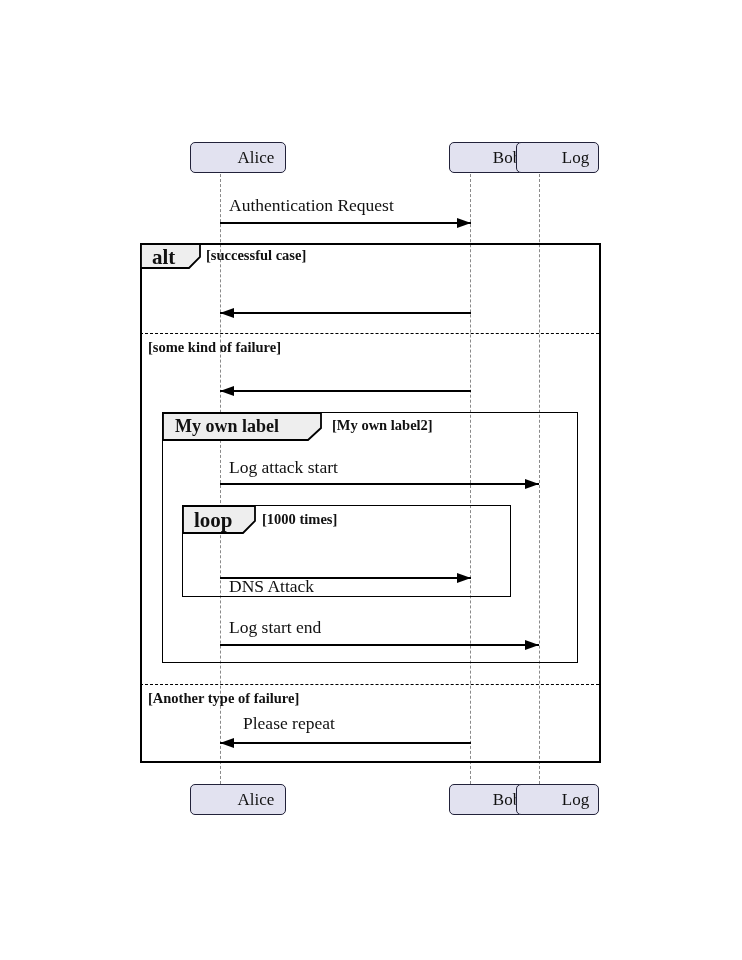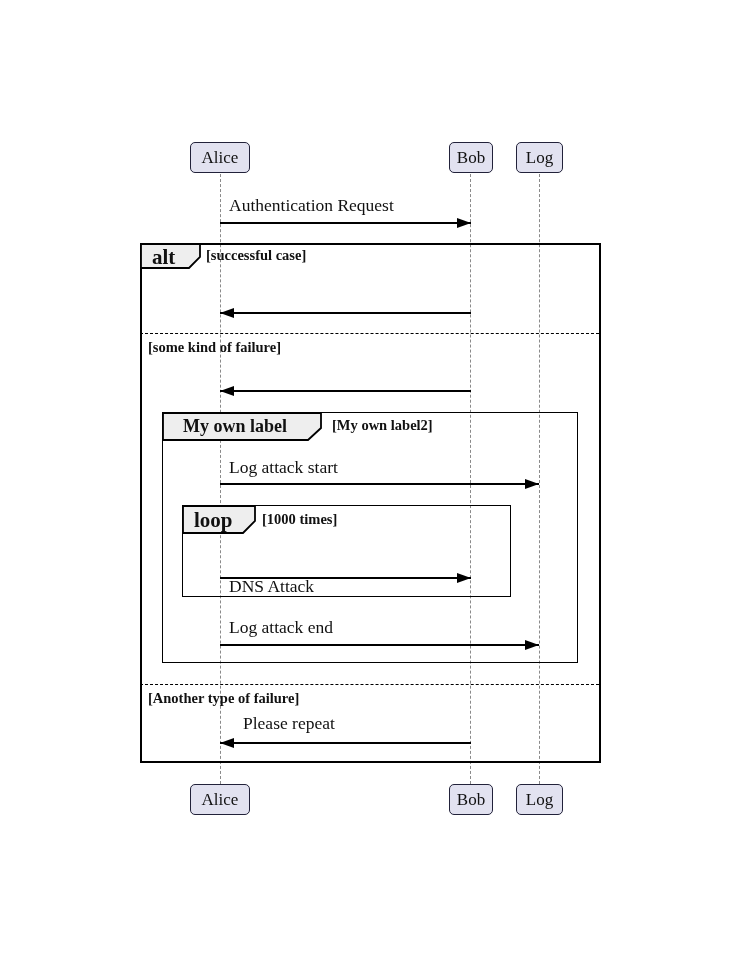--- a/index.html
+++ b/index.html
@@ -5,21 +5,21 @@
   html,body{margin:0;padding:0;background:#ffffff;}
   #canvas{
     position:relative;width:742px;height:960px;background:#ffffff;overflow:hidden;
     font-family:"Liberation Serif","DejaVu Serif",serif;color:#111111;
   }
   
   .lifeline{position:absolute;width:0;border-left:1.5px dashed #8a8a8a;top:174px;height:610px;}
   
   .actor{
     position:absolute;height:29px;background:#E2E2F0;border:1.6px solid #22223a;border-radius:5px;
-    display:flex;align-items:center;justify-content:center;font-size:17px;color:#111;
+    display:flex;align-items:center;justify-content:center;font-size:17px;color:#111;padding-left:36px;
   }
   
   .frame{position:absolute;border:2px solid #000;background:transparent;}
   .frame-inner{border-width:1.8px;}
   
   .pent-svg{position:absolute;}
   .keyword{position:absolute;font-weight:bold;font-size:21px;white-space:nowrap;}
   .cond{position:absolute;font-weight:bold;font-size:14.5px;white-space:nowrap;}
   
   .divider{position:absolute;height:0;border-top:1.6px dashed #000;}
@@ -47,21 +47,21 @@
 
   <div class="divider" style="left:140px;top:333px;width:459px;"></div>
   <div class="cond" style="left:148px;top:339px;">[some kind of failure]</div>
   <div class="divider" style="left:140px;top:684px;width:459px;"></div>
   <div class="cond" style="left:148px;top:690px;">[Another type of failure]</div>
 
   <div class="frame frame-inner" style="left:162px;top:412px;width:414px;height:249px;"></div>
   <svg class="pent-svg" style="left:162px;top:412px;" width="161" height="30">
     <polygon points="1,1 159,1 159,16 146,28 1,28" fill="#EEEEEE" stroke="#000" stroke-width="1.8"></polygon>
   </svg>
-  <div class="keyword" style="left:175px;top:416px;font-size:18px;margin-left:8px;">My own label</div>
+  <div class="keyword" style="left:175px;top:416px;font-size:18px;">My own label</div>
   <div class="cond" style="left:332px;top:417px;">[My own label2]</div>
 
   <div class="frame frame-inner" style="left:182px;top:505px;width:327px;height:90px;"></div>
   <svg class="pent-svg" style="left:182px;top:505px;" width="75" height="30">
     <polygon points="1,1 73,1 73,16 61,28 1,28" fill="#EEEEEE" stroke="#000" stroke-width="1.8"></polygon>
   </svg>
   <div class="keyword" style="left:194px;top:508px;">loop</div>
   <div class="cond" style="left:262px;top:511px;">[1000 times]</div>
 
   <div class="msg-label" style="left:229px;top:195px;">Authentication Request</div>
@@ -75,21 +75,21 @@
   <div class="head-left" style="left:220px;top:386px;"></div>
 
   <div class="msg-label" style="left:229px;top:457px;">Log attack start</div>
   <div class="msg-line" style="left:220px;top:483px;width:319px;"></div>
   <div class="head-right" style="left:525px;top:479px;"></div>
 
   <div class="msg-label" style="left:229px;top:576px;">DNS Attack</div>
   <div class="msg-line" style="left:220px;top:577px;width:251px;"></div>
   <div class="head-right" style="left:457px;top:573px;"></div>
 
-  <div class="msg-label" style="left:229px;top:617px;">Log attack end</div>
+  <div class="msg-label" style="left:229px;top:617px;">Log start end</div>
   <div class="msg-line" style="left:220px;top:644px;width:319px;"></div>
   <div class="head-right" style="left:525px;top:640px;"></div>
 
   <div class="msg-label" style="left:243px;top:713px;">Please repeat</div>
   <div class="msg-line" style="left:220px;top:742px;width:251px;"></div>
   <div class="head-left" style="left:220px;top:738px;"></div>
 
   <div class="actor" style="left:190px;top:142px;width:58px;">
     <span>Alice</span>
   </div>

